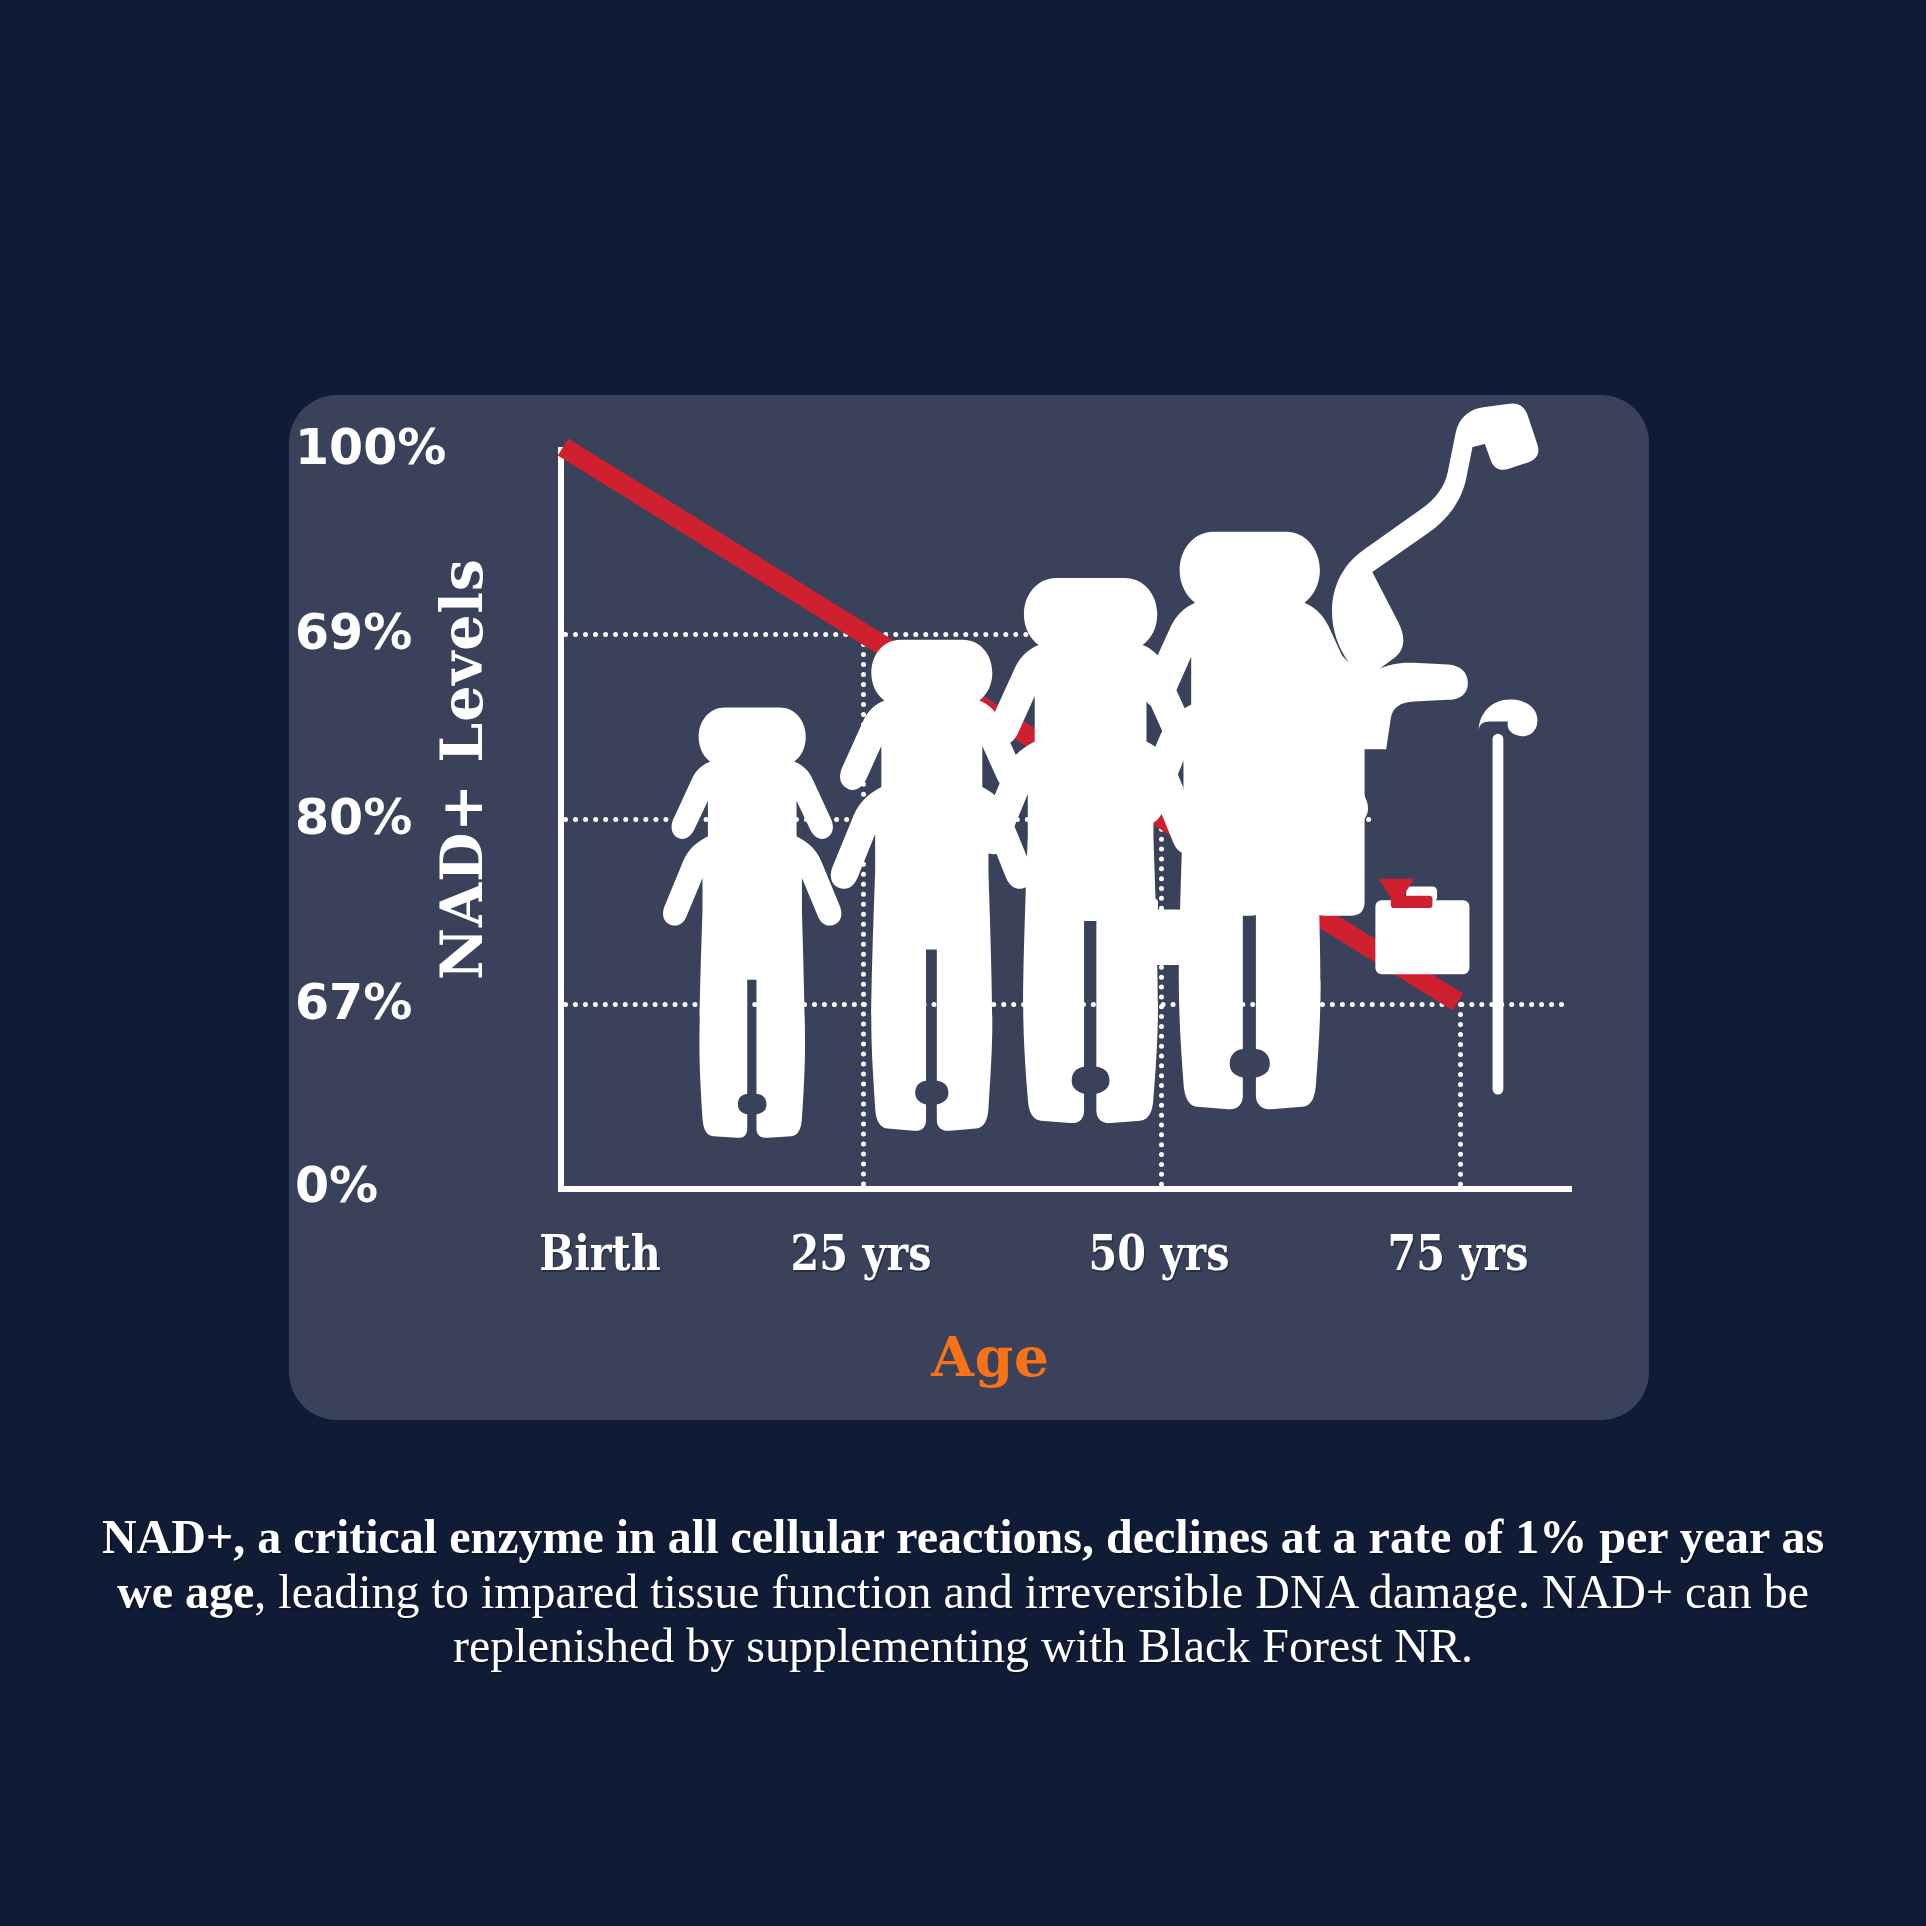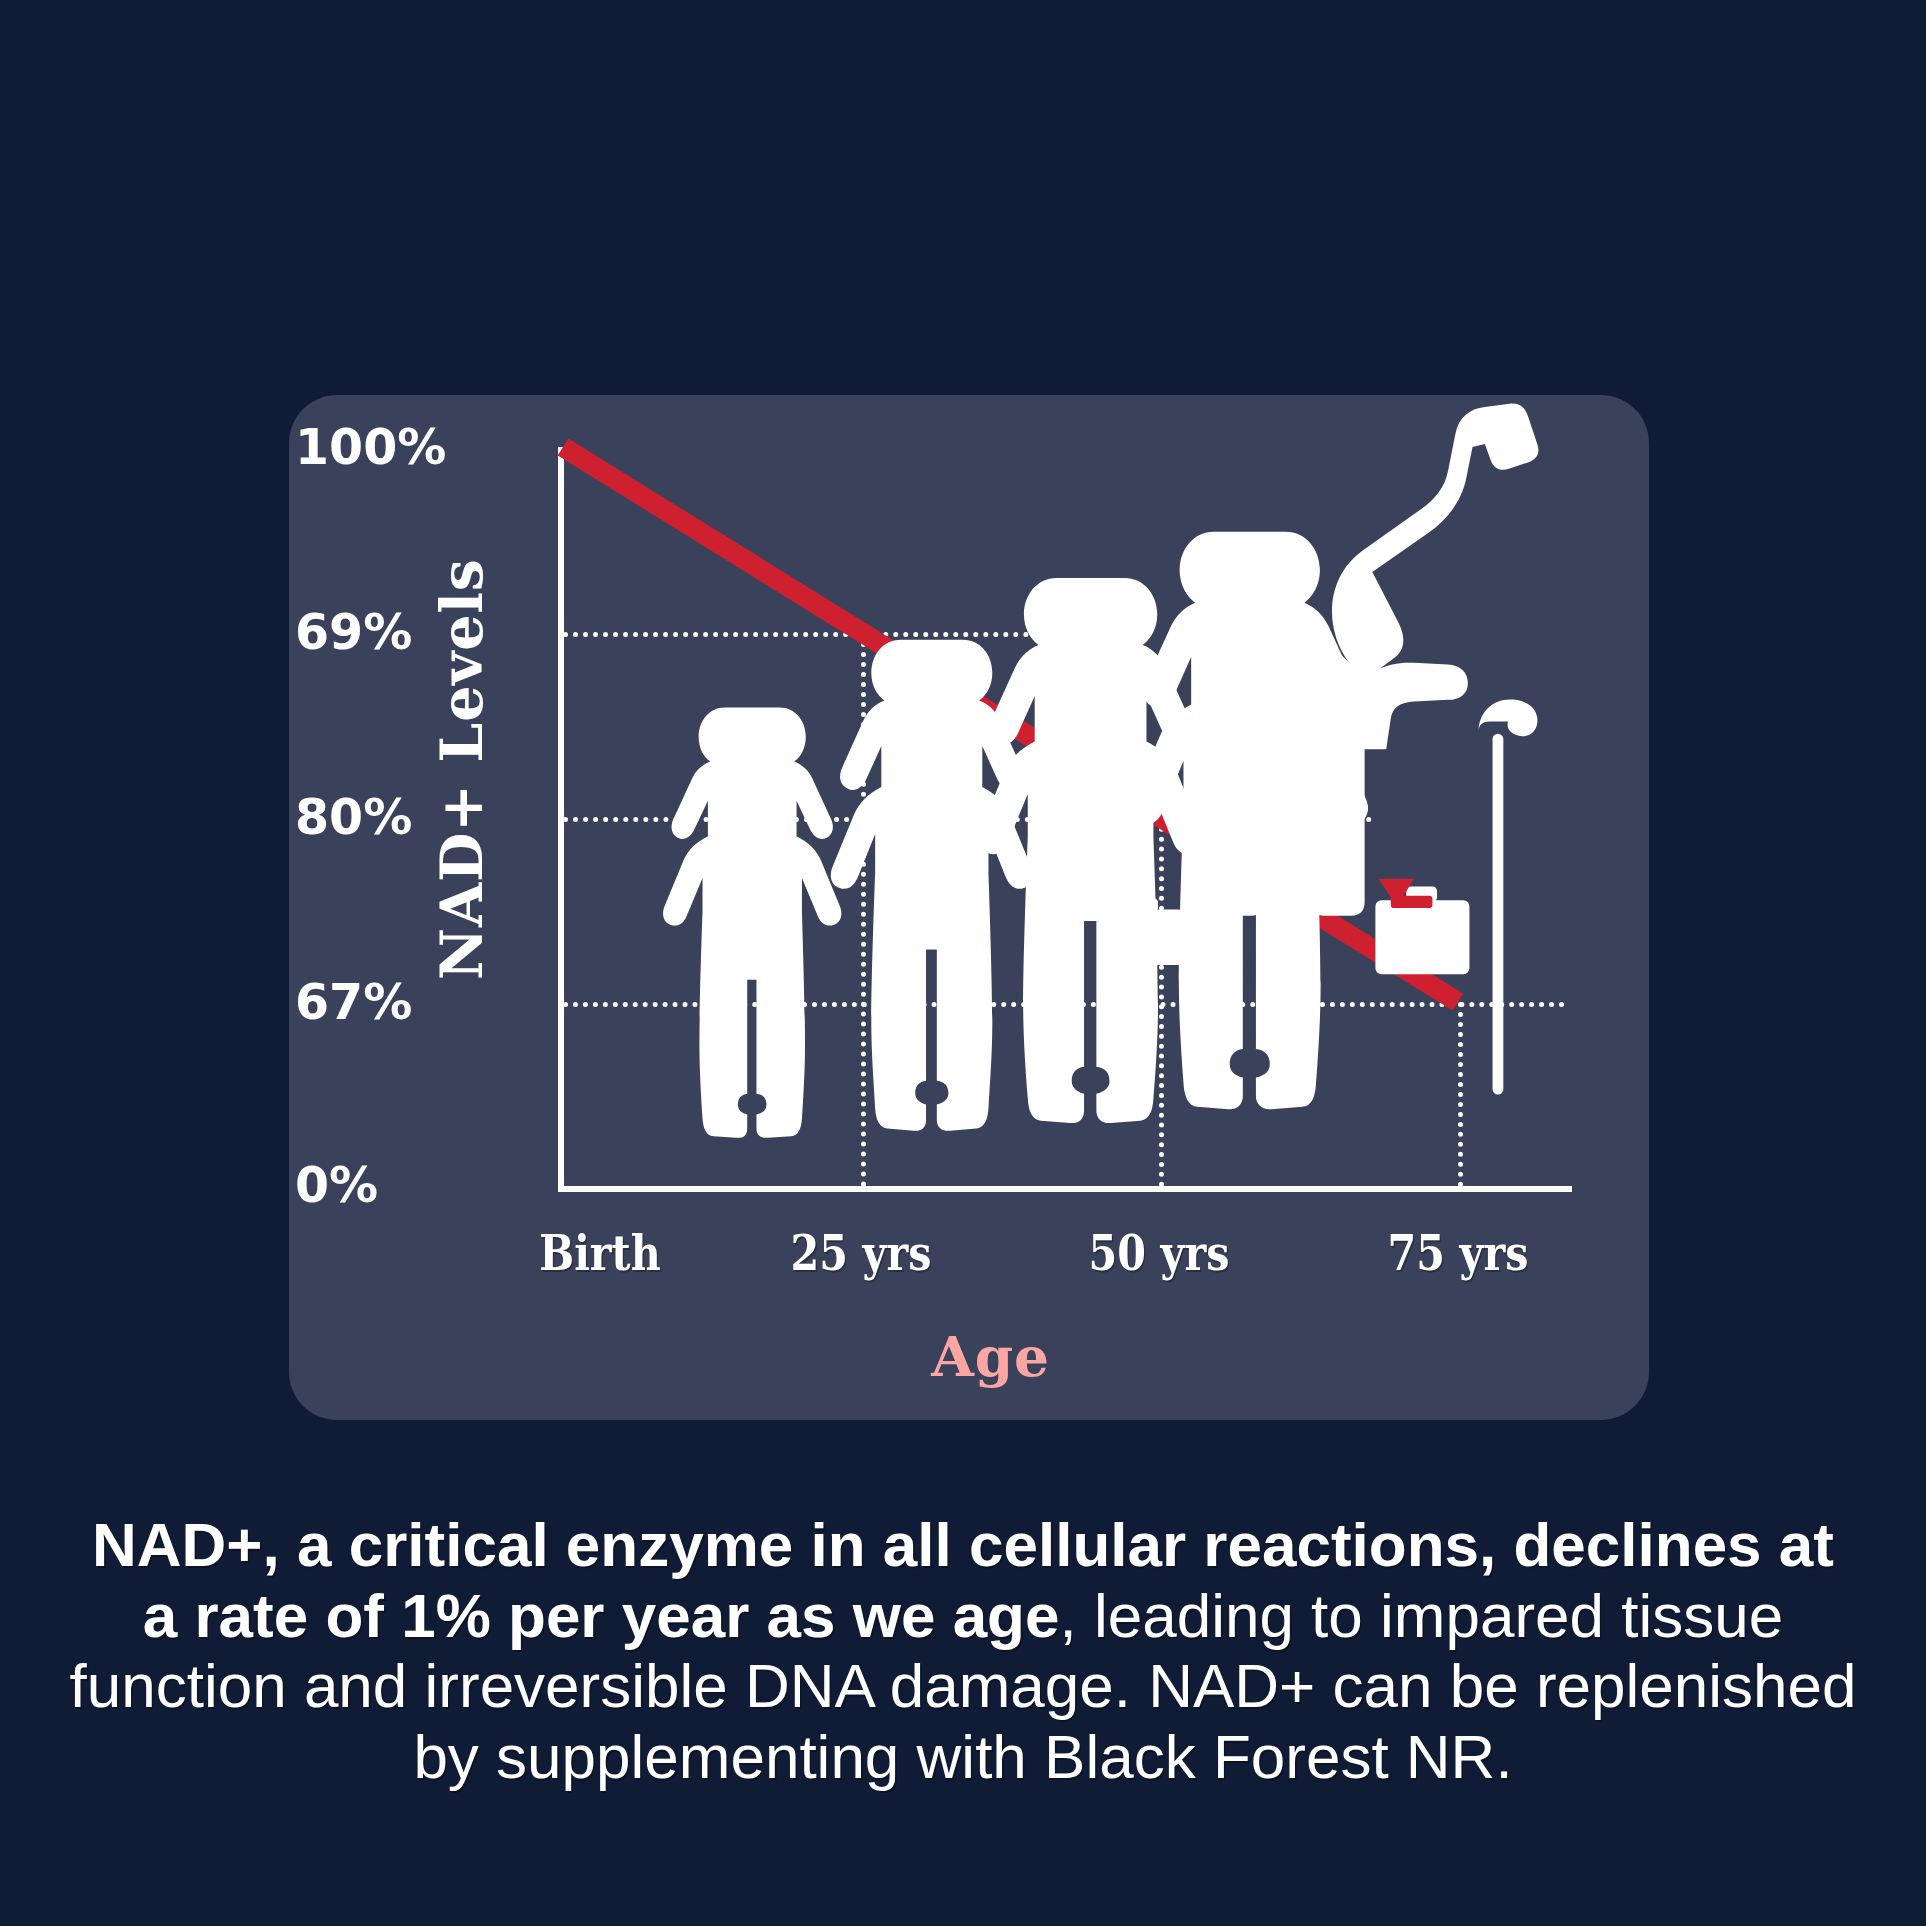--- a/index.html
+++ b/index.html
@@ -65,21 +65,21 @@
   }
 
   
   .x-axis-title{
     position:absolute;
     left:0;right:0;bottom:31px;
     text-align:center;
     font-family:"DejaVu Serif", serif;
     font-weight:bold;
     font-size:55px;
-    color:#fca5a5;
+    color:#f97316;
     letter-spacing:0.8px;
     padding-left:43px;
   }
 
   
   .plot{
     position:absolute;
     left:274px;top:52px;
     width:1002px;height:740px;
   }
@@ -131,22 +131,22 @@
     overflow:visible;
   }
   .line-layer{z-index:3;}
   .figures-layer{z-index:4;}
 
   
   .body-copy{
     position:absolute;
     left:69px;right:69px;top:1510px;
     text-align:center;
-    font-family:Liberation Sans, sans-serif;
-    font-size:62px;
+    font-family:Liberation Serif, serif;
+    font-size:48px;
     line-height:1.14;
     color:#ffffff;
     text-shadow:1.5px 2.3px 0 rgba(0,0,0,0.30);
   }
   .body-copy .lead{font-weight:bold;}
   .body-copy .rest{font-weight:normal;}
 </style>
 </head>
 <body>
 

